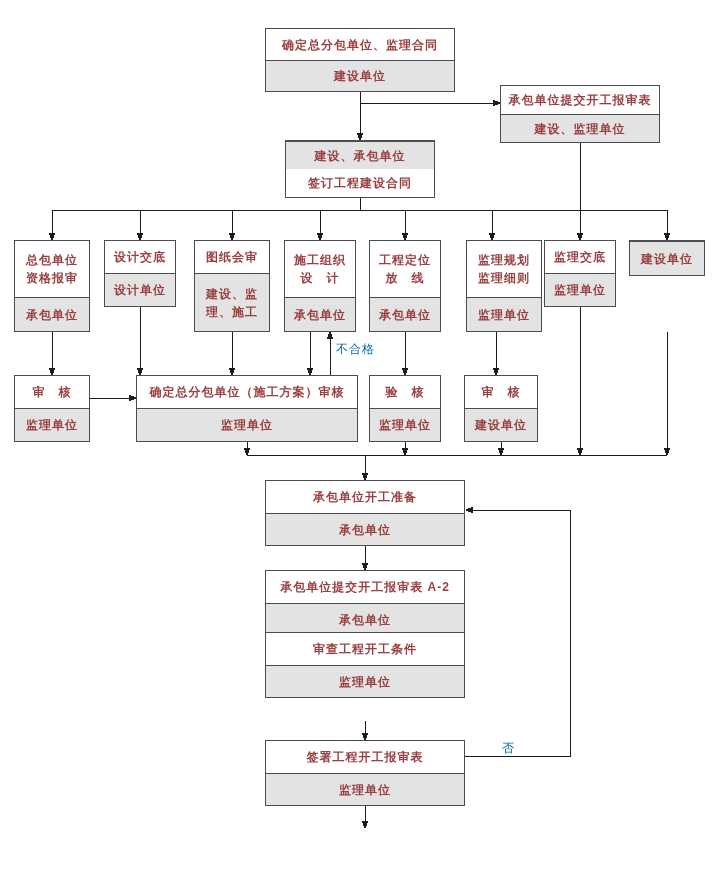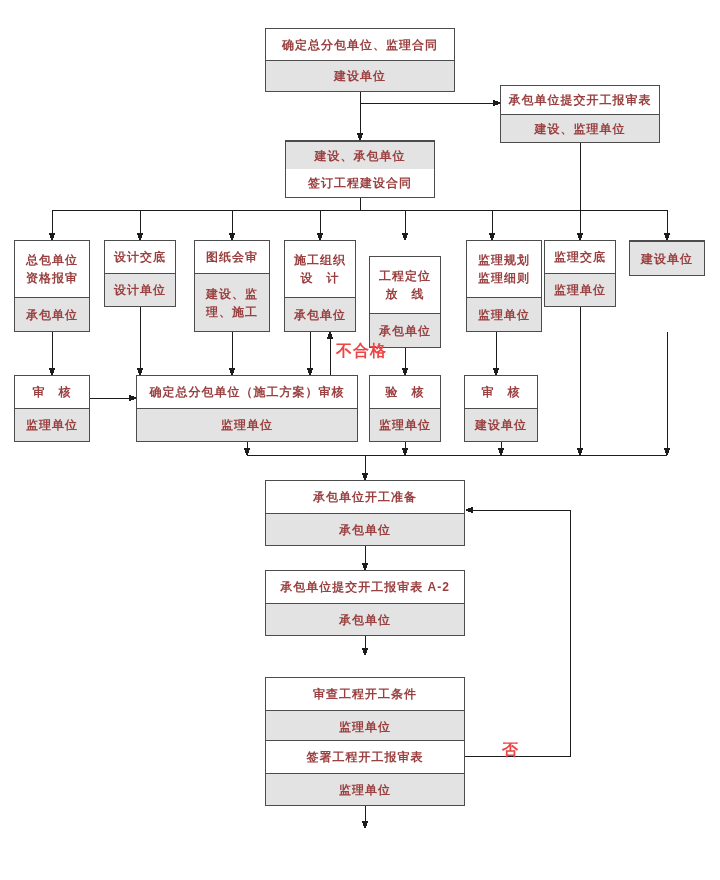--- a/index.html
+++ b/index.html
@@ -5,21 +5,21 @@
   * { margin:0; padding:0; box-sizing:border-box; }
   html,body { background:#ffffff; }
   body { font-family:"Liberation Sans","DejaVu Sans",sans-serif; }
   #canvas { position:relative; width:720px; height:880px; background:#ffffff; overflow:hidden; }
   svg.wires { position:absolute; left:0; top:0; }
   .node { position:absolute; border:1px solid #4c4c4c; background:#ffffff; }
   .sec { display:flex; align-items:center; justify-content:center; text-align:center;
          white-space:pre-line; color:#9a4040; font-weight:bold; font-size:12px;
          letter-spacing:1px; line-height:1.5; padding:0 2px; }
   .unit { background:#e3e3e3; border-top:1px solid #4c4c4c; }
-  .lbl { position:absolute; color:#ef4444; font-weight:bold; font-size:16px; letter-spacing:1px; }
+  .lbl { position:absolute; color:#0369a1; font-weight:normal; font-size:12px; letter-spacing:1px; }
 </style>
 </head>
 <body>
 
 <div id="canvas">
 
   <svg class="wires" width="720" height="880" shape-rendering="crispEdges" stroke="#1c1c1c" stroke-width="1" fill="none">
     <defs>
       <marker id="ah" markerWidth="9" markerHeight="9" refX="7" refY="3.5" orient="auto" markerUnits="userSpaceOnUse">
         <path d="M0,0 L8,3.5 L0,7 Z" fill="#1c1c1c" stroke="none"></path>
@@ -96,21 +96,21 @@
     <div class="sec unit" style="height:58px">建设、监
 理、施工</div>
   </div>
 
   <div class="node" style="left:284px;top:240px;width:72px;font-family:Liberation Serif, serif;">
     <div class="sec" style="height:56px">施工组织
 设　计</div>
     <div class="sec unit" style="height:34px">承包单位</div>
   </div>
 
-  <div class="node" style="left:369px;top:256px;width:72px;">
+  <div class="node" style="left:369px;top:240px;width:72px;">
     <div class="sec" style="height:56px">工程定位
 放　线</div>
     <div class="sec unit" style="height:34px">承包单位</div>
   </div>
 
   <div class="node" style="left:454px;top:240px;width:76px;margin-left:12px;">
     <div class="sec" style="height:56px">监理规划
 监理细则</div>
     <div class="sec unit" style="height:34px">监理单位</div>
   </div>
@@ -147,21 +147,21 @@
   <div class="node" style="left:265px;top:480px;width:200px;">
     <div class="sec" style="height:32px">承包单位开工准备</div>
     <div class="sec unit" style="height:32px">承包单位</div>
   </div>
 
   <div class="node" style="left:265px;top:570px;width:200px;">
     <div class="sec" style="height:32px">承包单位提交开工报审表 A-2</div>
     <div class="sec unit" style="height:32px">承包单位</div>
   </div>
 
-  <div class="node" style="left:265px;top:677px;width:200px;">
+  <div class="node" style="left:265px;top:632px;width:200px;">
     <div class="sec" style="height:32px">审查工程开工条件</div>
     <div class="sec unit" style="height:32px">监理单位</div>
   </div>
 
   <div class="node" style="left:265px;top:740px;width:200px;">
     <div class="sec" style="height:32px">签署工程开工报审表</div>
     <div class="sec unit" style="height:32px">监理单位</div>
   </div>
 
 

